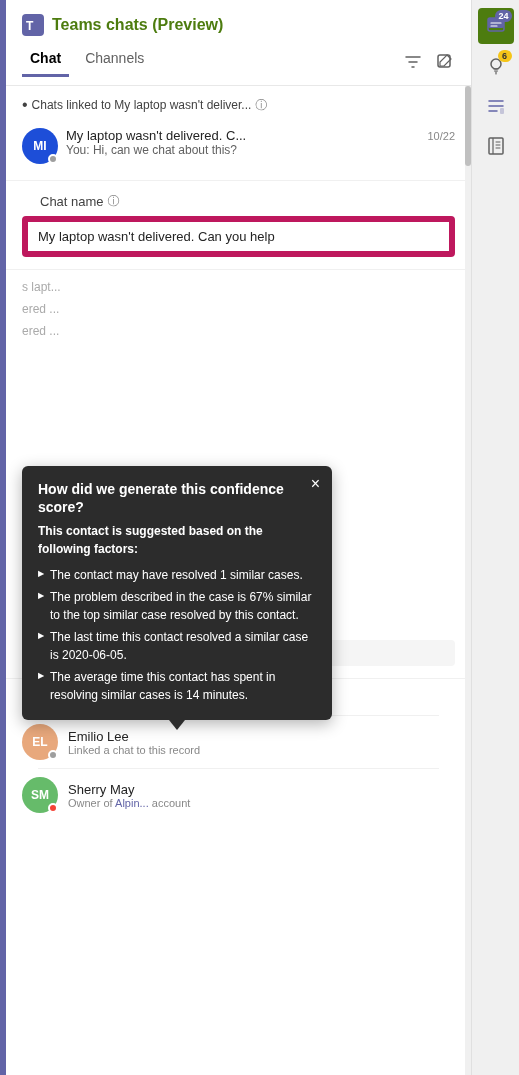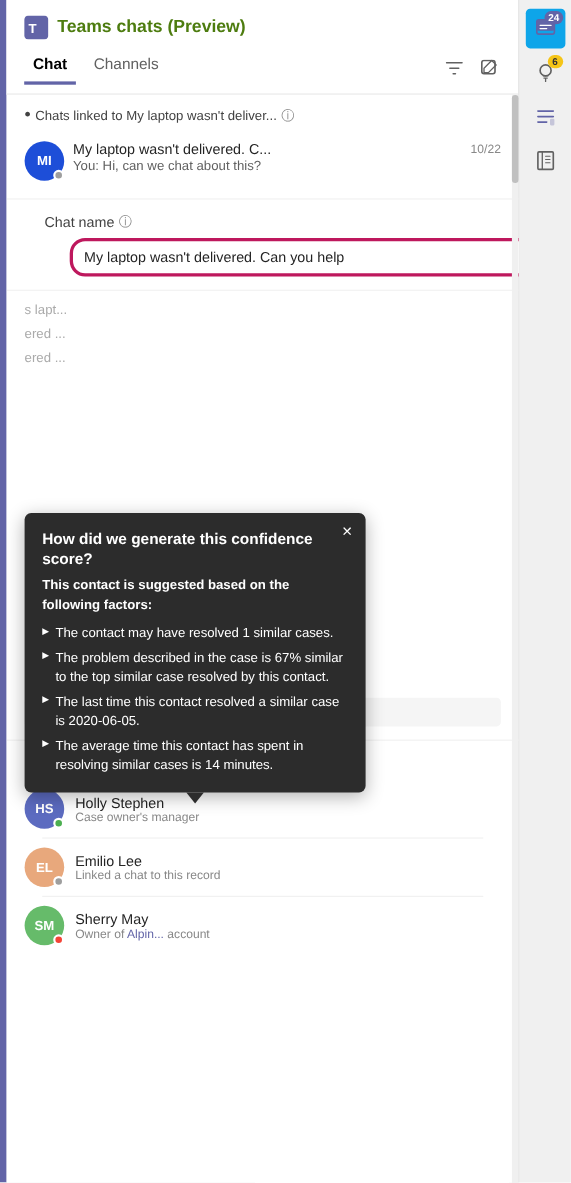--- a/index.html
+++ b/index.html
@@ -44,21 +44,21 @@
       align-items: center;
       justify-content: center;
       border-radius: 4px;
       cursor: pointer;
       position: relative;
       border: none;
       background: transparent;
     }
 
     .sidebar-icon-btn.active {
-      background: #0ea5e9;
+      background: #4d7c0f;
     }
 
     .badge {
       position: absolute;
       top: 2px;
       right: 2px;
       background: #6264a7;
       color: white;
       font-size: 9px;
       font-weight: bold;
@@ -285,27 +285,26 @@
       margin-bottom: 6px;
       display: flex;
       align-items: center;
       gap: 4px;
       margin-left: 18px;
     }
 
     .form-input {
       width: 100%;
       padding: 7px 10px;
-      border: 3px solid #be185d;
-      border-radius: 14px;
+      border: 6px solid #be185d;
+      border-radius: 4px;
       font-size: 13px;
       color: #242424;
       background: white;
       outline: none;
-      margin-left: 41px;
     }
 
     .form-input::placeholder {
       color: #aaa;
     }
 
     
     .tooltip-overlay {
       position: absolute;
       top: 380px;
@@ -543,30 +542,20 @@
       <div class="confidence-section" style="margin-top: 280px;">
         <div class="confidence-text">60% confidence</div>
       </div>
 
       <div class="related-section">
         <div class="related-header">
           <span style="cursor:pointer;">▼</span>
           <span>Related to this record</span>
         </div>
 
-        <div class="related-person">
-          <div class="avatar" style="background:#5c6bc0;">
-            <span>HS</span>
-            <div class="status-dot green"></div>
-          </div>
-          <div class="related-info">
-            <div class="related-name">Holly Stephen</div>
-            <div class="related-role">Case owner's manager</div>
-          </div>
-        </div>
 
         <hr class="divider">
 
         <div class="related-person">
           <div class="avatar" style="background:#e8a87c;">
             <span>EL</span>
             <div class="status-dot gray"></div>
           </div>
           <div class="related-info">
             <div class="related-name">Emilio Lee</div>

